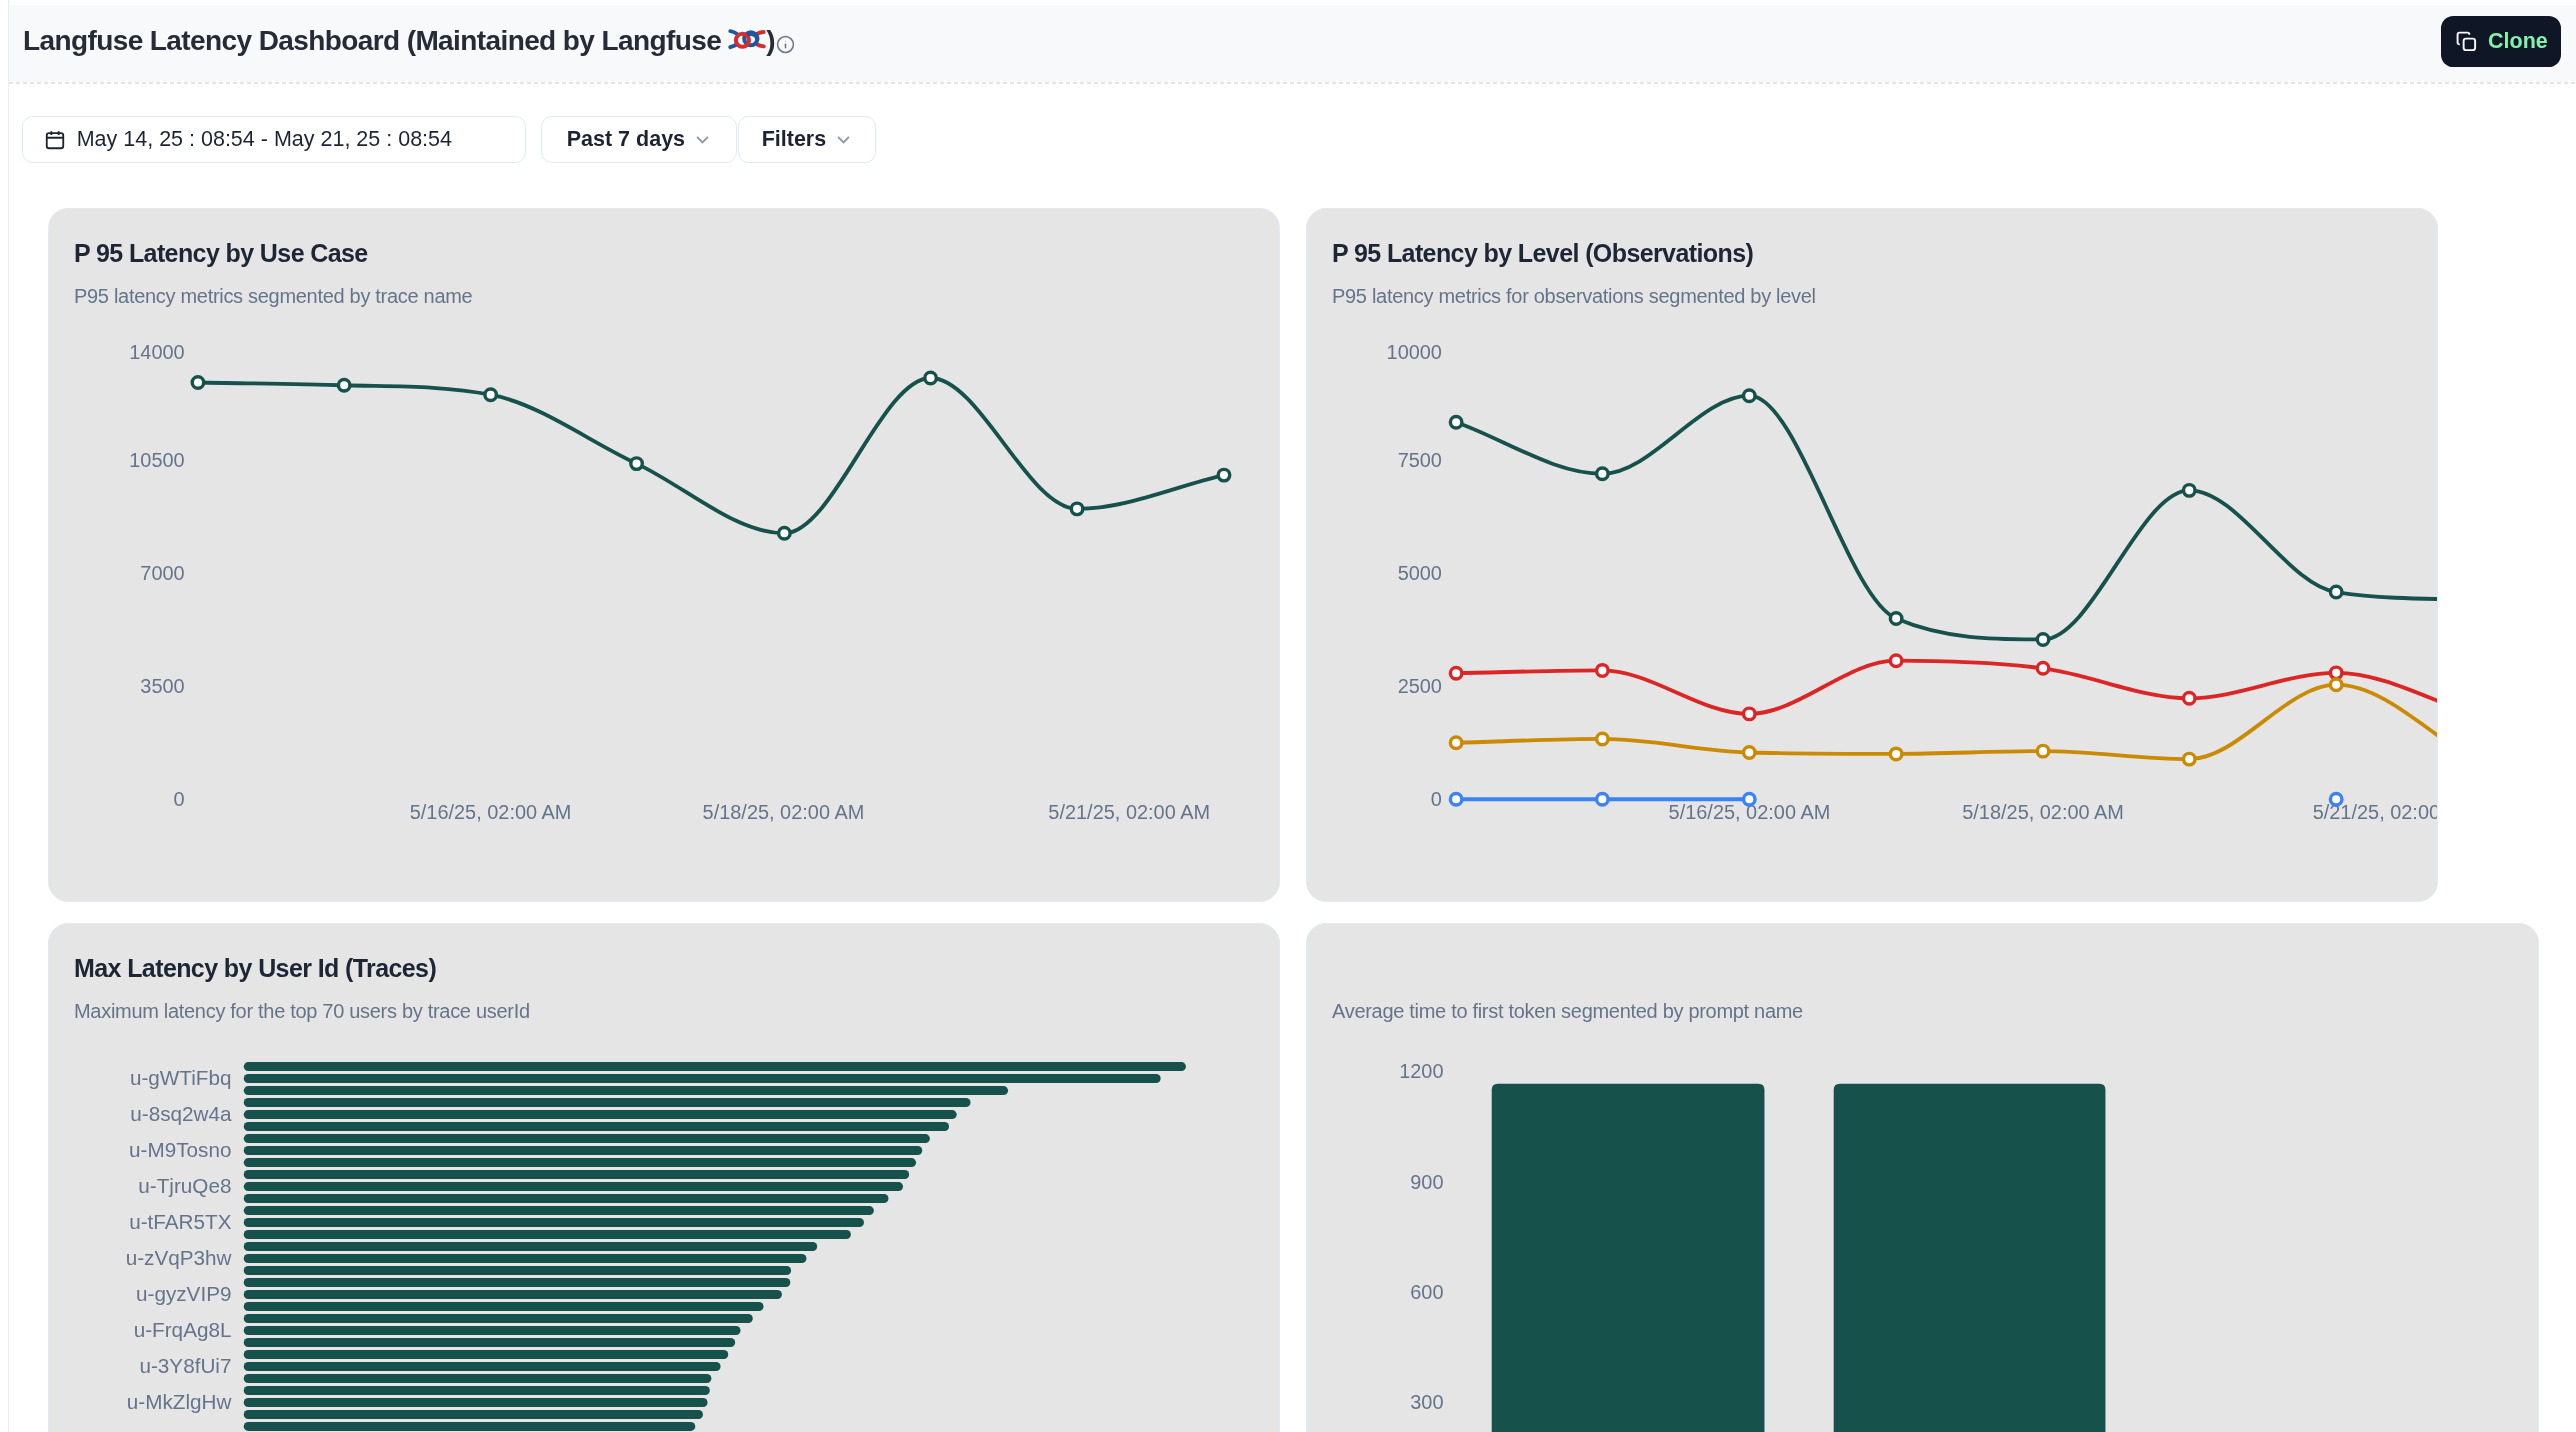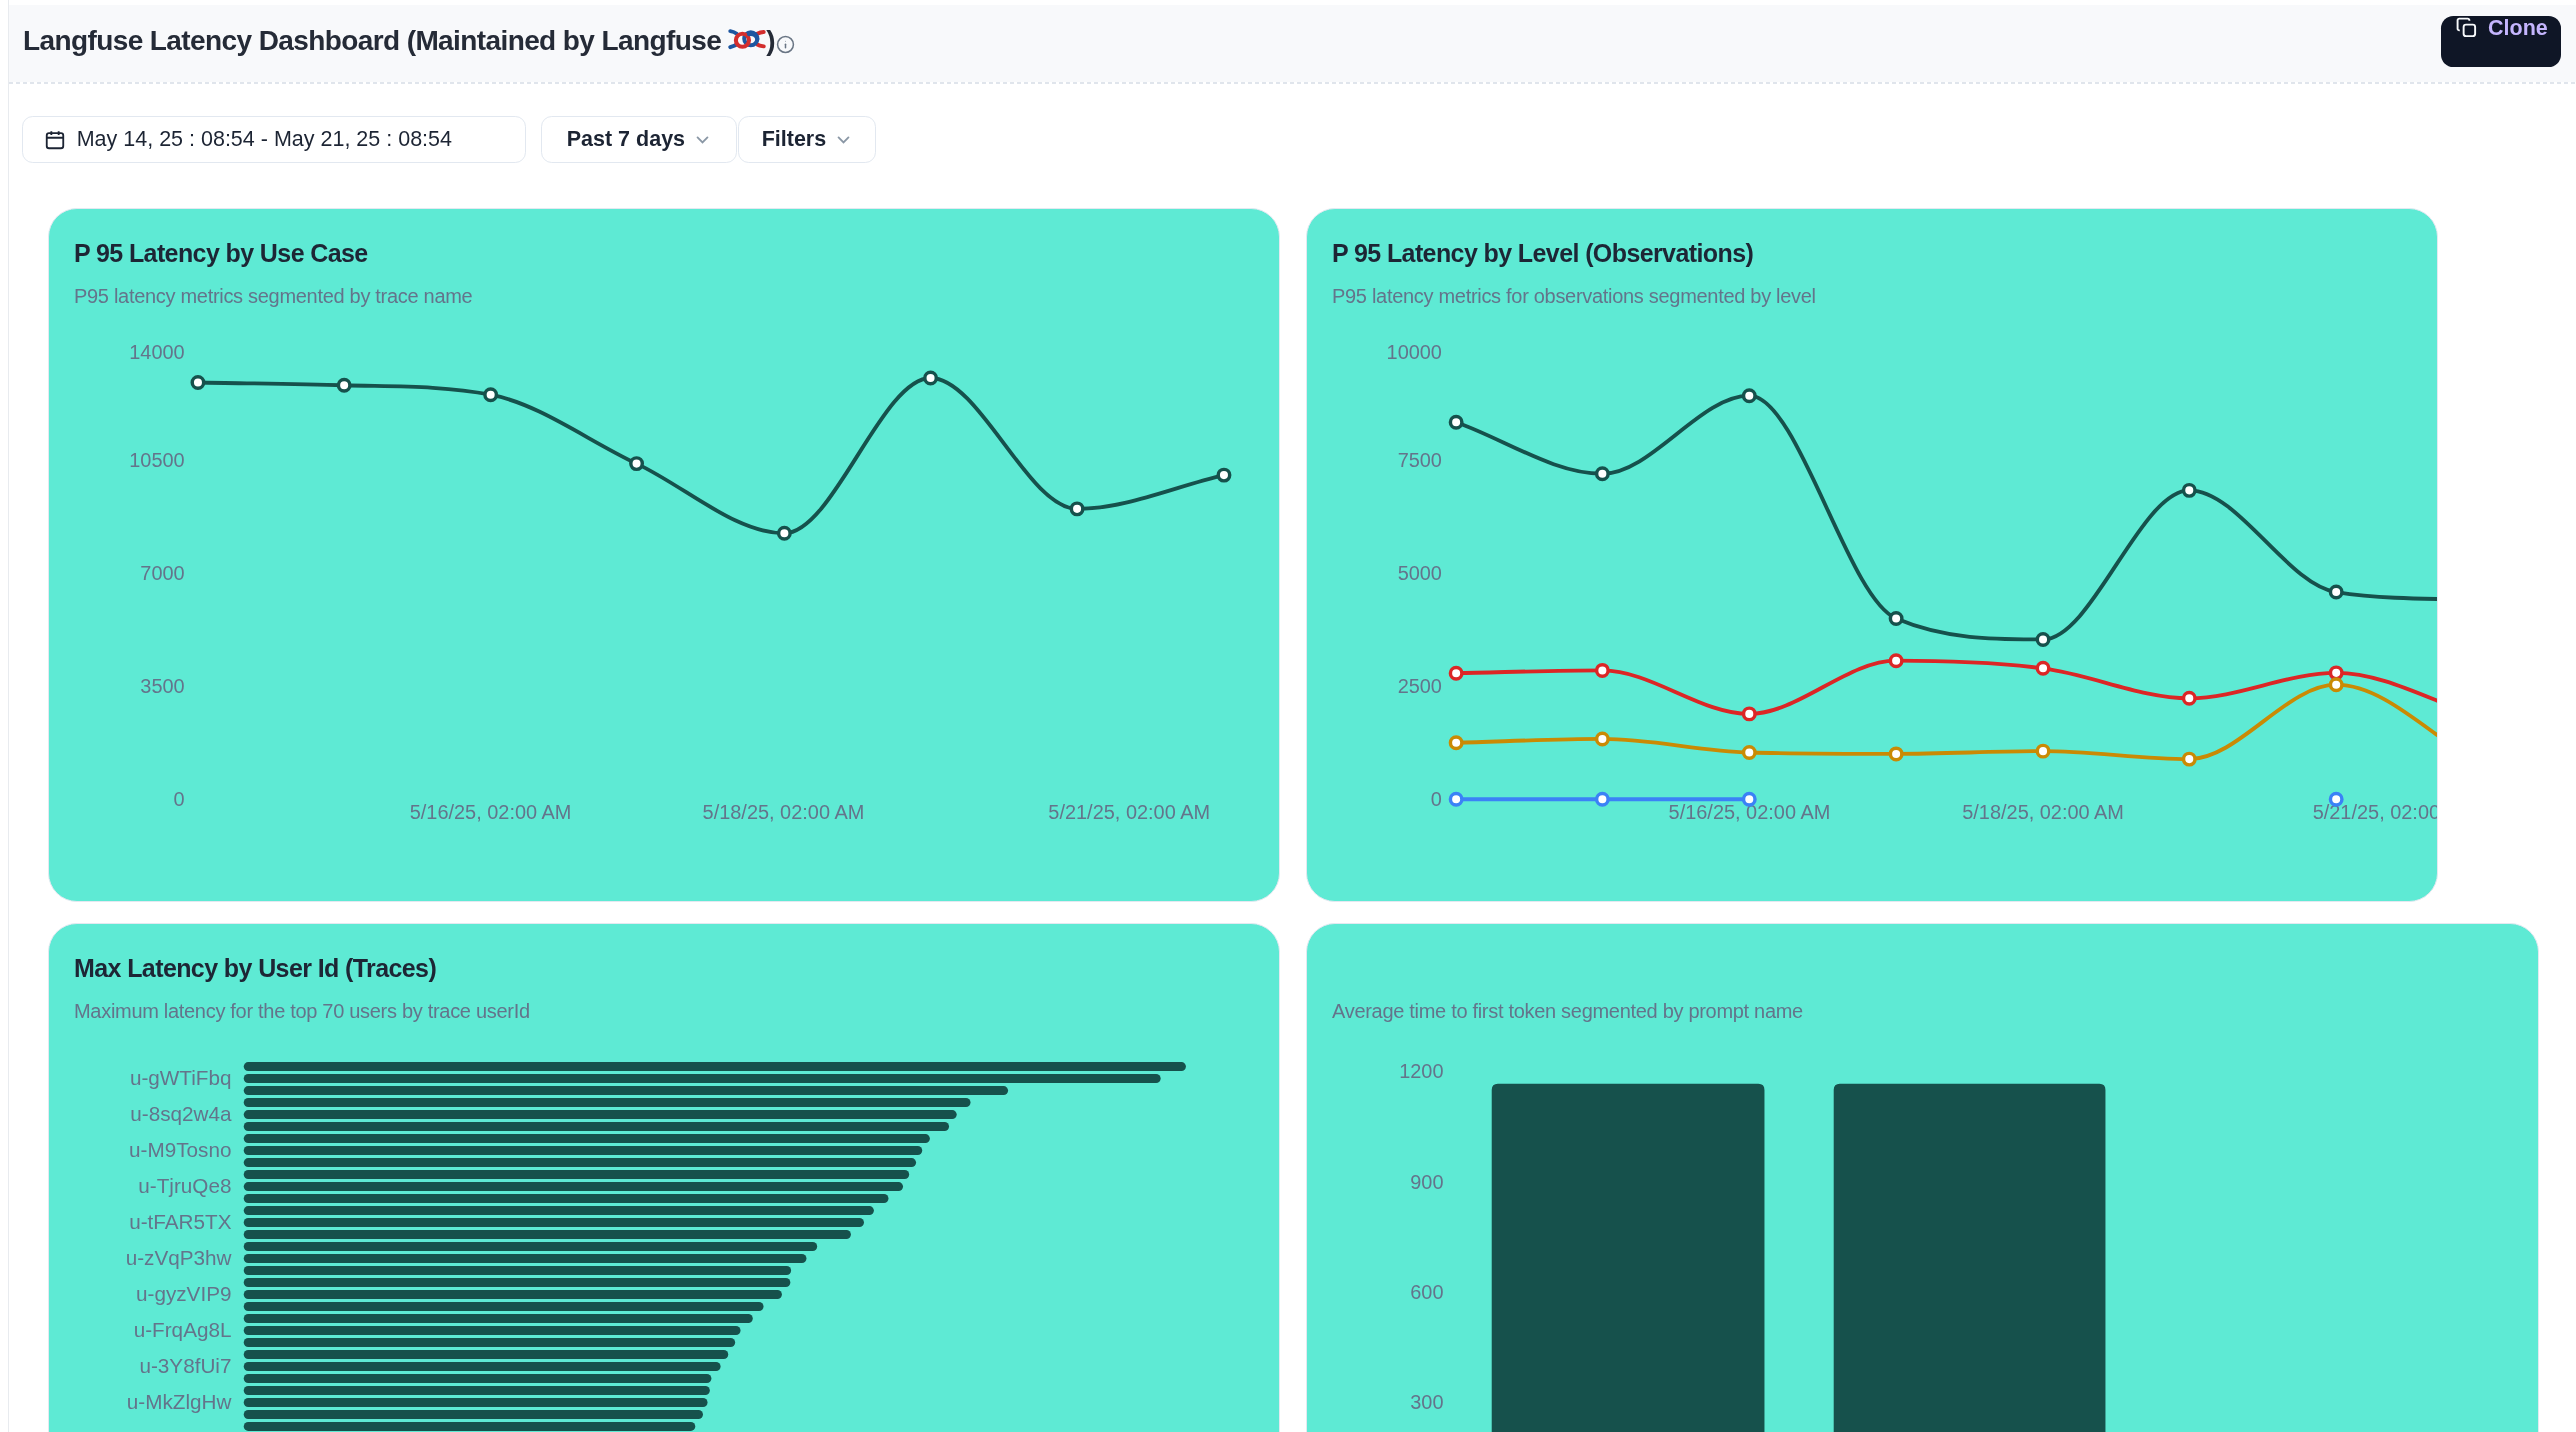--- a/index.html
+++ b/index.html
@@ -2,23 +2,23 @@
 <html style="font-size:12.3px"><head>
 <meta charset="utf-8">
 <style>
 * { margin:0; padding:0; box-sizing:border-box; }
 html,body { width:2576px; height:1432px; background:#fff; font-family:"Liberation Sans", sans-serif; overflow:hidden; position:relative; }
 .leftline { position:absolute; left:7.7px; top:0; width:1.5px; height:1432px; background:#e8ebef; }
 .topbar { position:absolute; left:9.2px; top:4.6px; right:0; height:77px; background:#f8f9fb; }
 .dashline { position:absolute; left:9.2px; top:82px; right:0; height:1.5px; background:repeating-linear-gradient(90deg,#e0e5ec 0 3.8px,transparent 3.8px 7px); }
 .title { position:absolute; left:23px; top:24px; font-size:28px; font-weight:700; color:#252b37; letter-spacing:-0.6px; white-space:nowrap; }
 .infoicon { position:absolute; left:776px; top:35px; }
-.clonebtn { position:absolute; right:14.6px; top:16px; height:51px; width:120px; background:#0f1626; border-radius:12.3px; color:#c4b5fd; font-size:21.5px; font-weight:600; display:flex; align-items:flex-start; justify-content:center; gap:10px; }
+.clonebtn { position:absolute; right:14.6px; top:16px; height:51px; width:120px; background:#0f1626; border-radius:12.3px; color:#86efac; font-size:21.5px; font-weight:600; display:flex; align-items:center; justify-content:center; gap:10px; }
 .ctrl { position:absolute; border:1.5px solid #e2e8f0; border-radius:10.7px; background:#fff; display:flex; align-items:center; color:#1c2433; font-size:21.5px; }
-.card { position:absolute; border:1.5px solid #e3e9f1; border-radius:29px; background:#5eead4; overflow:hidden;padding-left:44px; }
+.card { position:absolute; border:1.5px solid #e3e9f1; border-radius:20px; background:#e5e5e5; overflow:hidden;padding-left:44px; }
 .ctitle { position:absolute; left:25px; top:30px; font-size:25px; font-weight:700; color:#1d2635; letter-spacing:-0.6px; white-space:nowrap; }
 .csub { position:absolute; left:25px; top:76px; font-size:20px; color:#64748b; letter-spacing:-0.3px; white-space:nowrap; }
 svg text { font-family:"Liberation Sans", sans-serif; }
 .axis { fill:#64748b; font-size:26px; }
 </style>
 </head>
 <body>
 <div class="leftline"></div>
 <div class="topbar"></div>
 <div class="dashline"></div>

